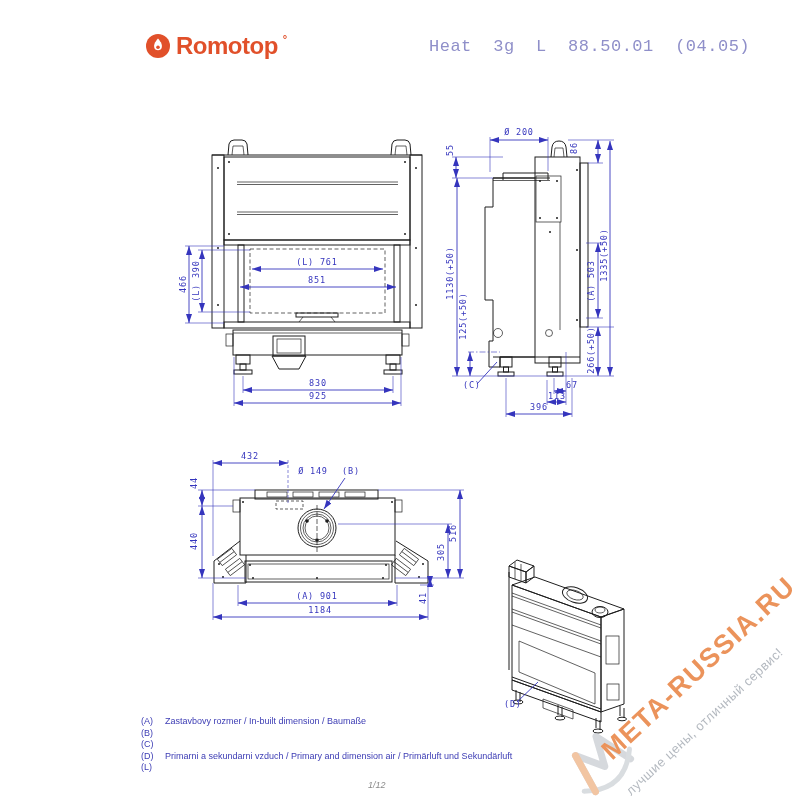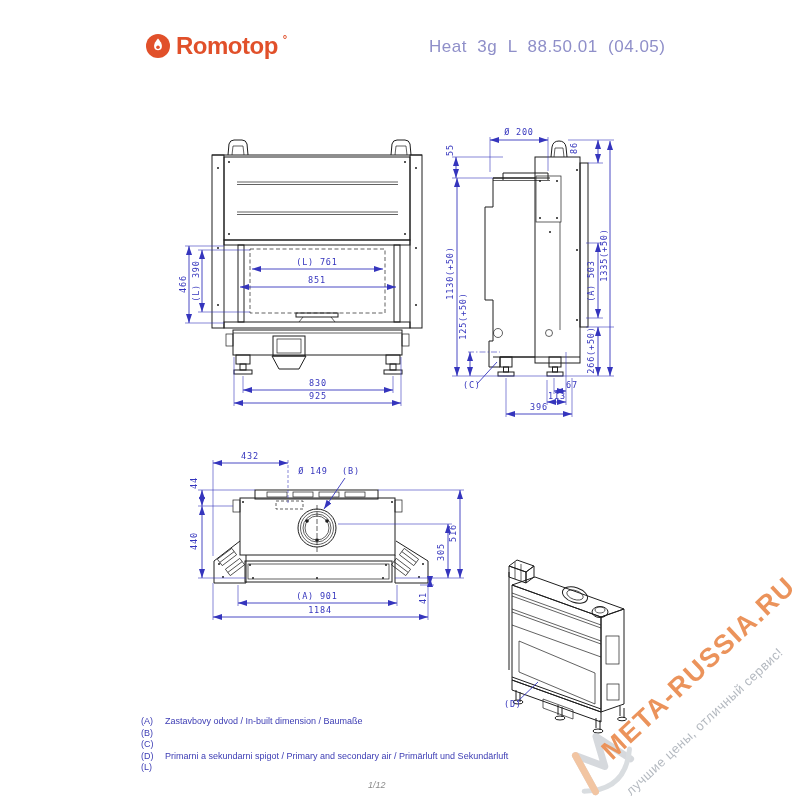--- a/index.html
+++ b/index.html
@@ -2,21 +2,21 @@
 <html><head>
 <meta charset="utf-8">
 <style>
   html,body{margin:0;padding:0;background:#ffffff;}
   #page{position:relative;width:800px;height:800px;background:#ffffff;overflow:hidden;
         font-family:"Liberation Sans",sans-serif;}
   
   #logo{position:absolute;left:145px;top:32px;display:flex;align-items:center;gap:5px;}
   #logo .word{font-size:24px;font-weight:bold;color:#e1502a;letter-spacing:-0.5px;}
   #logo .mark{font-size:11px;font-weight:bold;color:#e1502a;vertical-align:super;position:relative;top:-7px;}
-  #title{position:absolute;left:429px;top:37px;font-family:Liberation Sans, sans-serif;
+  #title{position:absolute;left:429px;top:37px;font-family:Liberation Mono, monospace;
          font-size:17px;color:#8f8fc9;white-space:pre;letter-spacing:0.5px;}
   
   #draw{position:absolute;left:0;top:0;}
   .k{stroke:#1e1e1e;fill:none;stroke-width:1;}
   .k2{stroke:#1e1e1e;fill:none;stroke-width:0.7;}
   .dash{stroke-dasharray:4 2.5;}
   .dot{fill:#1e1e1e;stroke:none;}
   .b{stroke:#3535bd;fill:none;stroke-width:0.9;}
   .bx{stroke:#3535bd;fill:none;stroke-width:0.6;}
   .dim{font-family:"DejaVu Sans Mono",monospace;font-size:8.5px;fill:#3535bd;letter-spacing:0.8px;}
@@ -343,31 +343,31 @@
         <path d="M2,0 L12,-40" stroke="#edaa77" stroke-width="7" stroke-linecap="round"></path>
       </g>
       <text transform="translate(612,761) rotate(-43)" style="font-family:'Liberation Sans',sans-serif;font-size:27px;font-weight:bold;fill:#e8813f;letter-spacing:1.5px;">META-RUSSIA.RU</text>
       <text transform="translate(631,796) rotate(-43)" style="font-family:'Liberation Sans',sans-serif;font-size:13px;fill:#a7adb5;letter-spacing:0.5px;">лучшие цены, отличный сервис!</text>
     </g>
   </svg>
 
   <div id="legend">
     <div class="legend-row">
       <span class="legend-code">(A)</span>
-      <span>Zastavbovy odvod / In-built dimension / Baumaße</span>
+      <span>Zastavbovy rozmer / In-built dimension / Baumaße</span>
     </div>
     <div class="legend-row">
       <span class="legend-code">(B)</span>
     </div>
     <div class="legend-row">
       <span class="legend-code">(C)</span>
     </div>
     <div class="legend-row">
       <span class="legend-code">(D)</span>
-      <span>Primarni a sekundarni spigot / Primary and secondary air / Primärluft und Sekundärluft</span>
+      <span>Primarni a sekundarni vzduch / Primary and dimension air / Primärluft und Sekundärluft</span>
     </div>
     <div class="legend-row">
       <span class="legend-code">(L)</span>
     </div>
   </div>
 
   <div id="footer">1/12</div>
 </div>
 
 </body></html>

